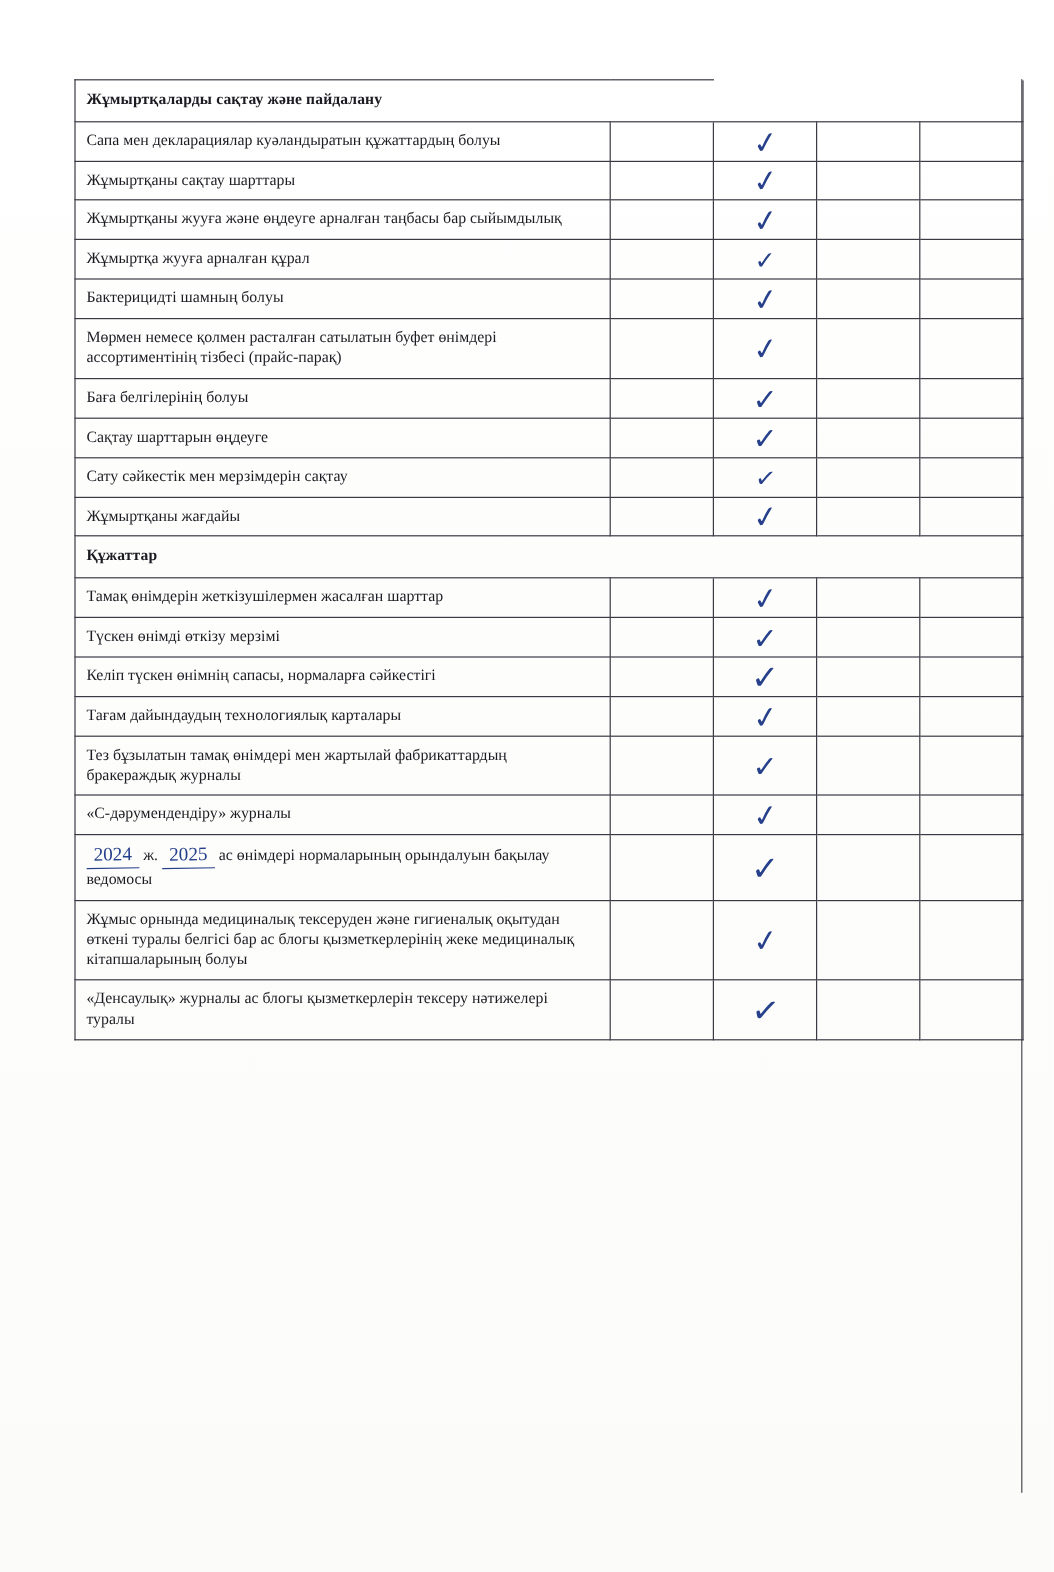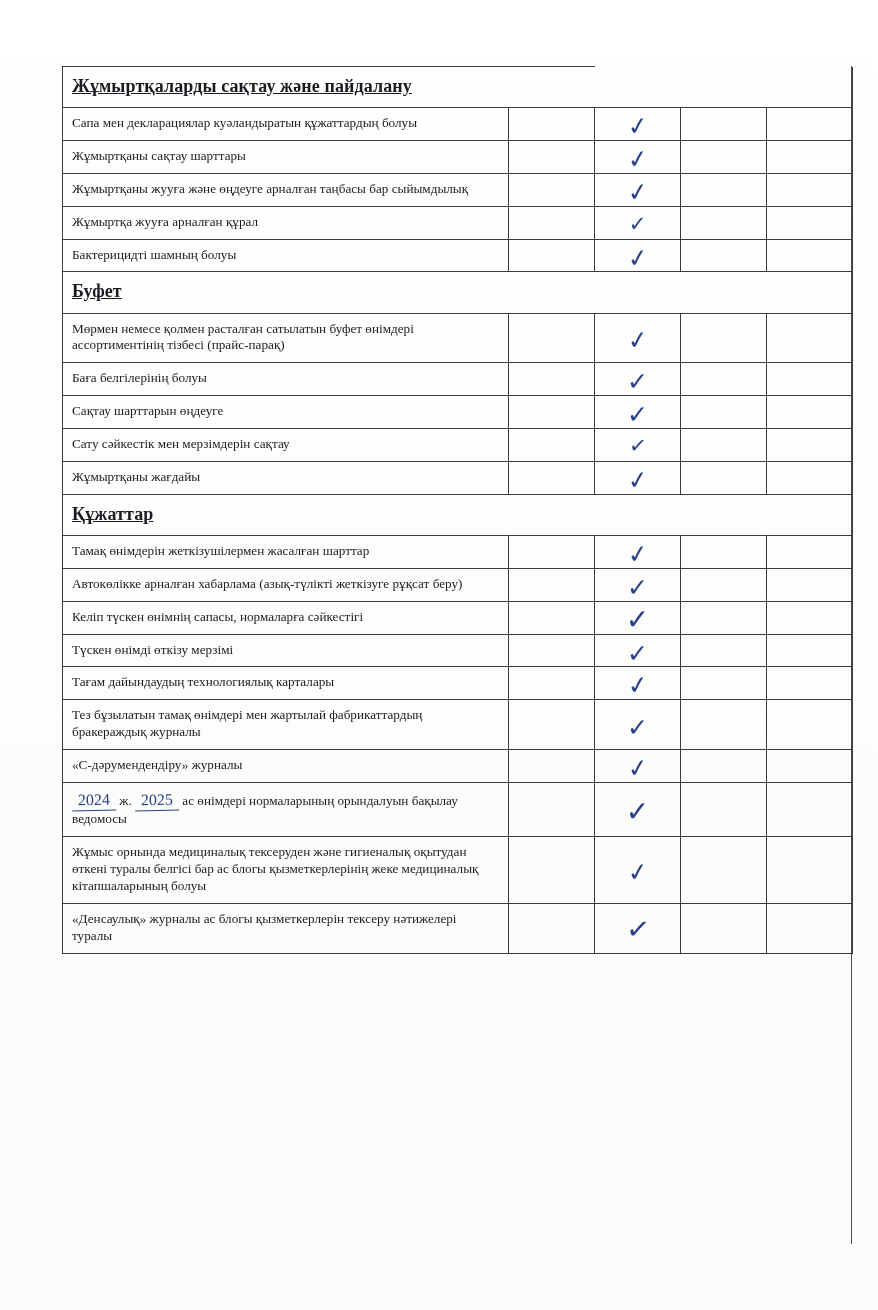--- a/index.html
+++ b/index.html
@@ -53,25 +53,24 @@
   col.c-2 { width: 86px; }
   col.c-3 { width: 86px; }
   col.c-4 { width: 86px; }
 
   tr.section-row td {
     border-left: 1px solid #3a3a44;
     border-right: none;
     border-top: 1px solid #3a3a44;
     border-bottom: 1px solid #3a3a44;
     font-weight: bold;
-    font-size: 18px;
+    font-size: 13px;
     letter-spacing: 0.1px;
     padding-top: 8px;
     padding-bottom: 9px;
-    text-decoration: underline;
   }
   tr.section-row td.section-tail {
     border: none;
     border-bottom: 1px solid #3a3a44;
     border-right: 1px solid #3a3a44;
   }
   td.mark-cell {
     position: relative;
     text-align: center;
   }
@@ -178,24 +177,20 @@
         <tr>
           <td>Бактерицидті шамның болуы</td>
           <td></td>
           <td class="mark-cell">
               <span class="tick slant">✓</span>
             </td>
           <td></td>
           <td></td>
         </tr>
 
-        <tr class="section-row">
-          <td colspan="2">Буфет</td>
-          <td class="section-tail" colspan="3"></td>
-        </tr>
 
         <tr>
           <td>Мөрмен немесе қолмен расталған сатылатын буфет өнімдері ассортиментінің тізбесі (прайс-парақ)</td>
           <td></td>
           <td class="mark-cell">
               <span class="tick slant">✓</span>
             </td>
           <td></td>
           <td></td>
         </tr>
@@ -249,46 +244,37 @@
         <tr>
           <td>Тамақ өнімдерін жеткізушілермен жасалған шарттар</td>
           <td></td>
           <td class="mark-cell">
               <span class="tick slant">✓</span>
             </td>
           <td></td>
           <td></td>
         </tr>
 
-        <tr>
-          <td>Автокөлікке арналған хабарлама (азық-түлікті жеткізуге рұқсат беру)</td>
+
+
+        <tr>
+          <td>Түскен өнімді өткізу мерзімі</td>
           <td></td>
           <td class="mark-cell">
               <span class="tick">✓</span>
             </td>
           <td></td>
           <td></td>
         </tr>
 
-
         <tr>
           <td>Келіп түскен өнімнің сапасы, нормаларға сәйкестігі</td>
           <td></td>
           <td class="mark-cell">
               <span class="tick big">✓</span>
-            </td>
-          <td></td>
-          <td></td>
-        </tr>
-
-        <tr>
-          <td>Түскен өнімді өткізу мерзімі</td>
-          <td></td>
-          <td class="mark-cell">
-              <span class="tick">✓</span>
             </td>
           <td></td>
           <td></td>
         </tr>
 
         <tr>
           <td>Тағам дайындаудың технологиялық карталары</td>
           <td></td>
           <td class="mark-cell">
               <span class="tick slant">✓</span>

